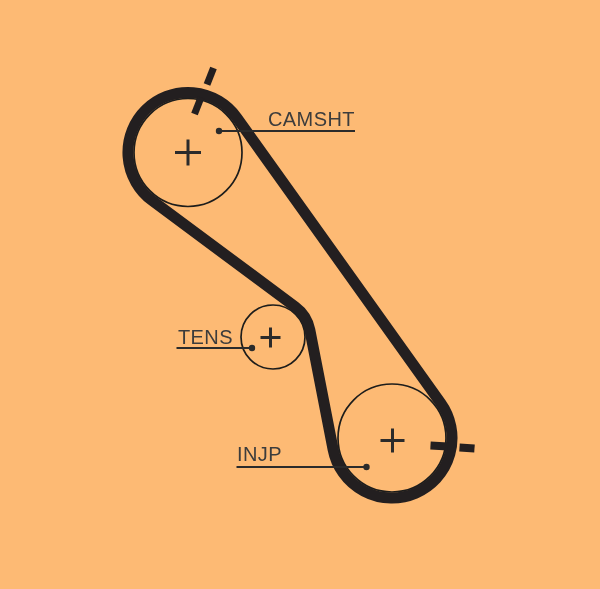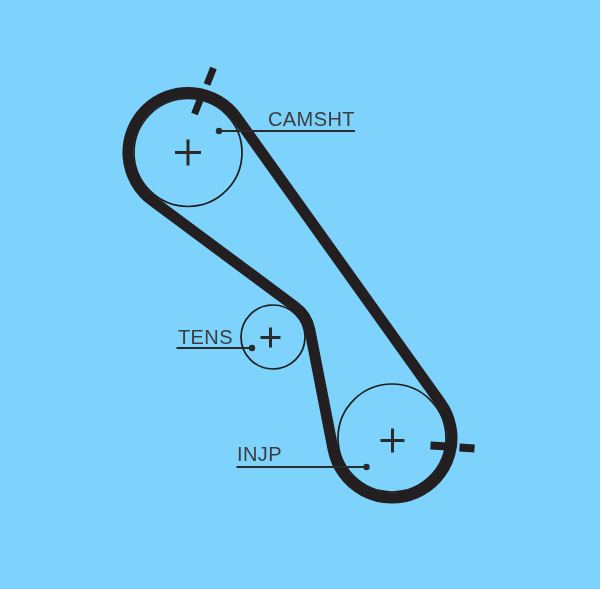--- a/index.html
+++ b/index.html
@@ -5,21 +5,21 @@
   html, body {
     margin: 0;
     padding: 0;
     background: #ffffff;
     font-family: "Liberation Sans", sans-serif;
   }
   #stage {
     position: relative;
     width: 600px;
     height: 589px;
-    background: #7dd3fc;
+    background: #fdba74;
     overflow: hidden;
   }
   svg { display: block; }
   .thin-circle {
     fill: none;
     stroke: #1d1d1b;
     stroke-width: 1.7;
   }
   .belt {
     fill: none;

